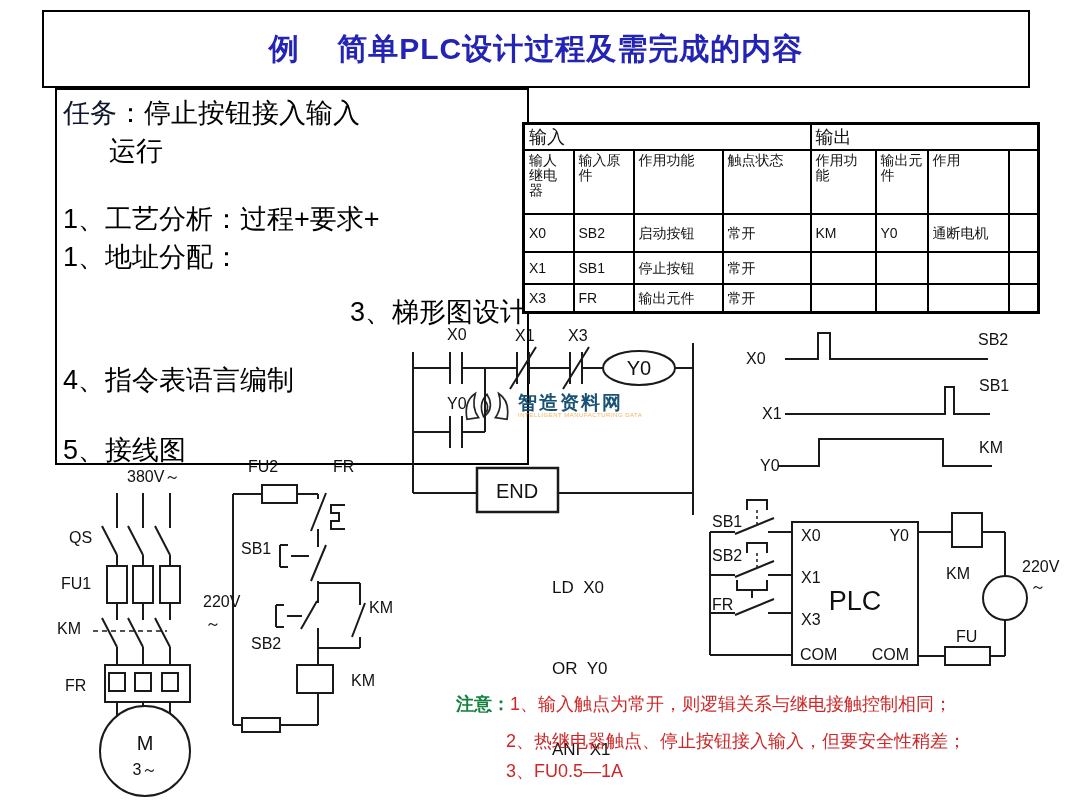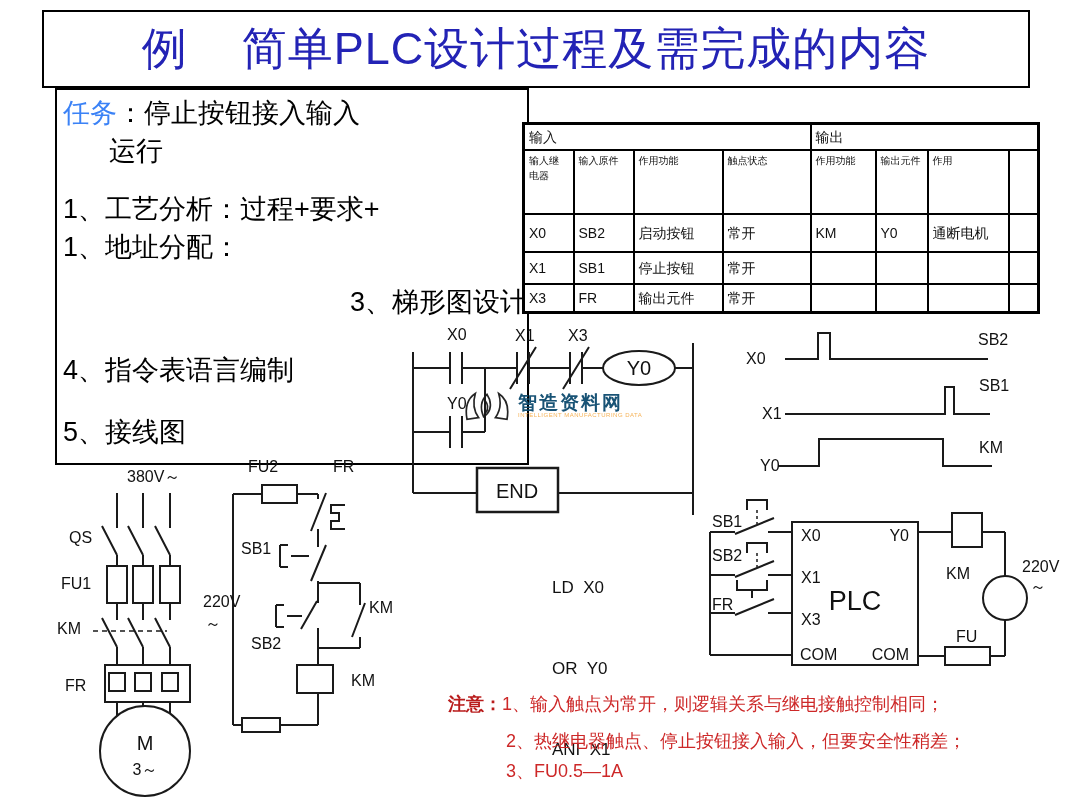--- a/index.html
+++ b/index.html
@@ -3,53 +3,53 @@
 <meta charset="utf-8">
 <style>
   html,body{margin:0;padding:0;background:#fff;}
   .slide{position:relative;width:1080px;height:810px;background:#fff;overflow:hidden;
          font-family:"Liberation Sans","DejaVu Sans",sans-serif;color:#111;}
   .abs{position:absolute;}
 
   
   .title-box{left:42px;top:10px;width:984px;height:74px;border:2px solid #000;
              display:flex;align-items:center;justify-content:center;}
-  .title-text{color:#2323b5;font-size:45px;font-weight:normal;letter-spacing:1px;white-space:pre;}
+  .title-text{color:#2323b5;font-size:30px;font-weight:bold;letter-spacing:1px;white-space:pre;}
 
   
   .task-box{left:55px;top:88px;width:474px;height:377px;border:2px solid #000;background:#fff;
             padding:4px 0 0 6px;box-sizing:border-box;font-size:27px;line-height:38px;color:#000;}
-  .task-box .red{color:#3b82f6;}
+  .task-box .red{color:#0f172a;}
   .task-box div{white-space:nowrap;}
   .indent{padding-left:46px;}
-  .mt1{margin-top:20px;} .mt2{margin-top:17px;text-align:right;} .mt3{margin-top:30px;} .mt4{margin-top:24px;}
+  .mt1{margin-top:30px;} .mt2{margin-top:17px;text-align:right;} .mt3{margin-top:30px;} .mt4{margin-top:32px;}
 
   
   .io-table{left:522px;top:122px;}
   table{border-collapse:collapse;table-layout:fixed;width:515px;background:#fff;}
-  td{border:2px solid #000;padding:2px 4px;font-size:10px;line-height:15px;overflow:hidden;}
+  td{border:2px solid #000;padding:2px 4px;font-size:14px;line-height:15px;overflow:hidden;}
   table{border:3px solid #000;}
-  tr.group td{height:20px;font-size:14px;margin-top:42px;}
+  tr.group td{height:20px;font-size:18px;margin-top:42px;}
   tr.heads td{height:58px;vertical-align:top;}
   tr.data td{font-size:14px;vertical-align:middle;}
   tr.r1 td{height:32px;} tr.r2 td{height:26px;} tr.r3 td{height:22px;}
 
   
   svg text{font-family:"Liberation Sans","DejaVu Sans",sans-serif;fill:#111;font-size:16px;}
   svg .big{font-size:27px;} svg .mid{font-size:20px;}
   svg path,svg line,svg rect,svg ellipse,svg circle,svg polyline
      {stroke:#1a1a1a;stroke-width:2;fill:none;}
   svg rect.fillw, svg ellipse.fillw, svg circle.fillw{fill:#fff;}
 
   
   .instr{left:552px;top:520px;font-size:17px;line-height:27px;white-space:pre;}
 
   
   .notes{font-size:18px;color:#cd2828;line-height:20px;white-space:nowrap;}
-  .notes b{color:#b91c1c;}
+  .notes b{color:#15803d;margin-left:8px;}
 
   
   .wm{left:462px;top:388px;display:flex;align-items:center;gap:6px;opacity:.95;}
   .wm-name{color:#0c4a6e;font-size:19px;font-weight:bold;letter-spacing:2px;line-height:19px;}
   .wm-sub{color:#f5ae4e;font-size:6px;letter-spacing:.5px;line-height:7px;}
 </style>
 </head>
 <body>
 
 <div class="slide">

